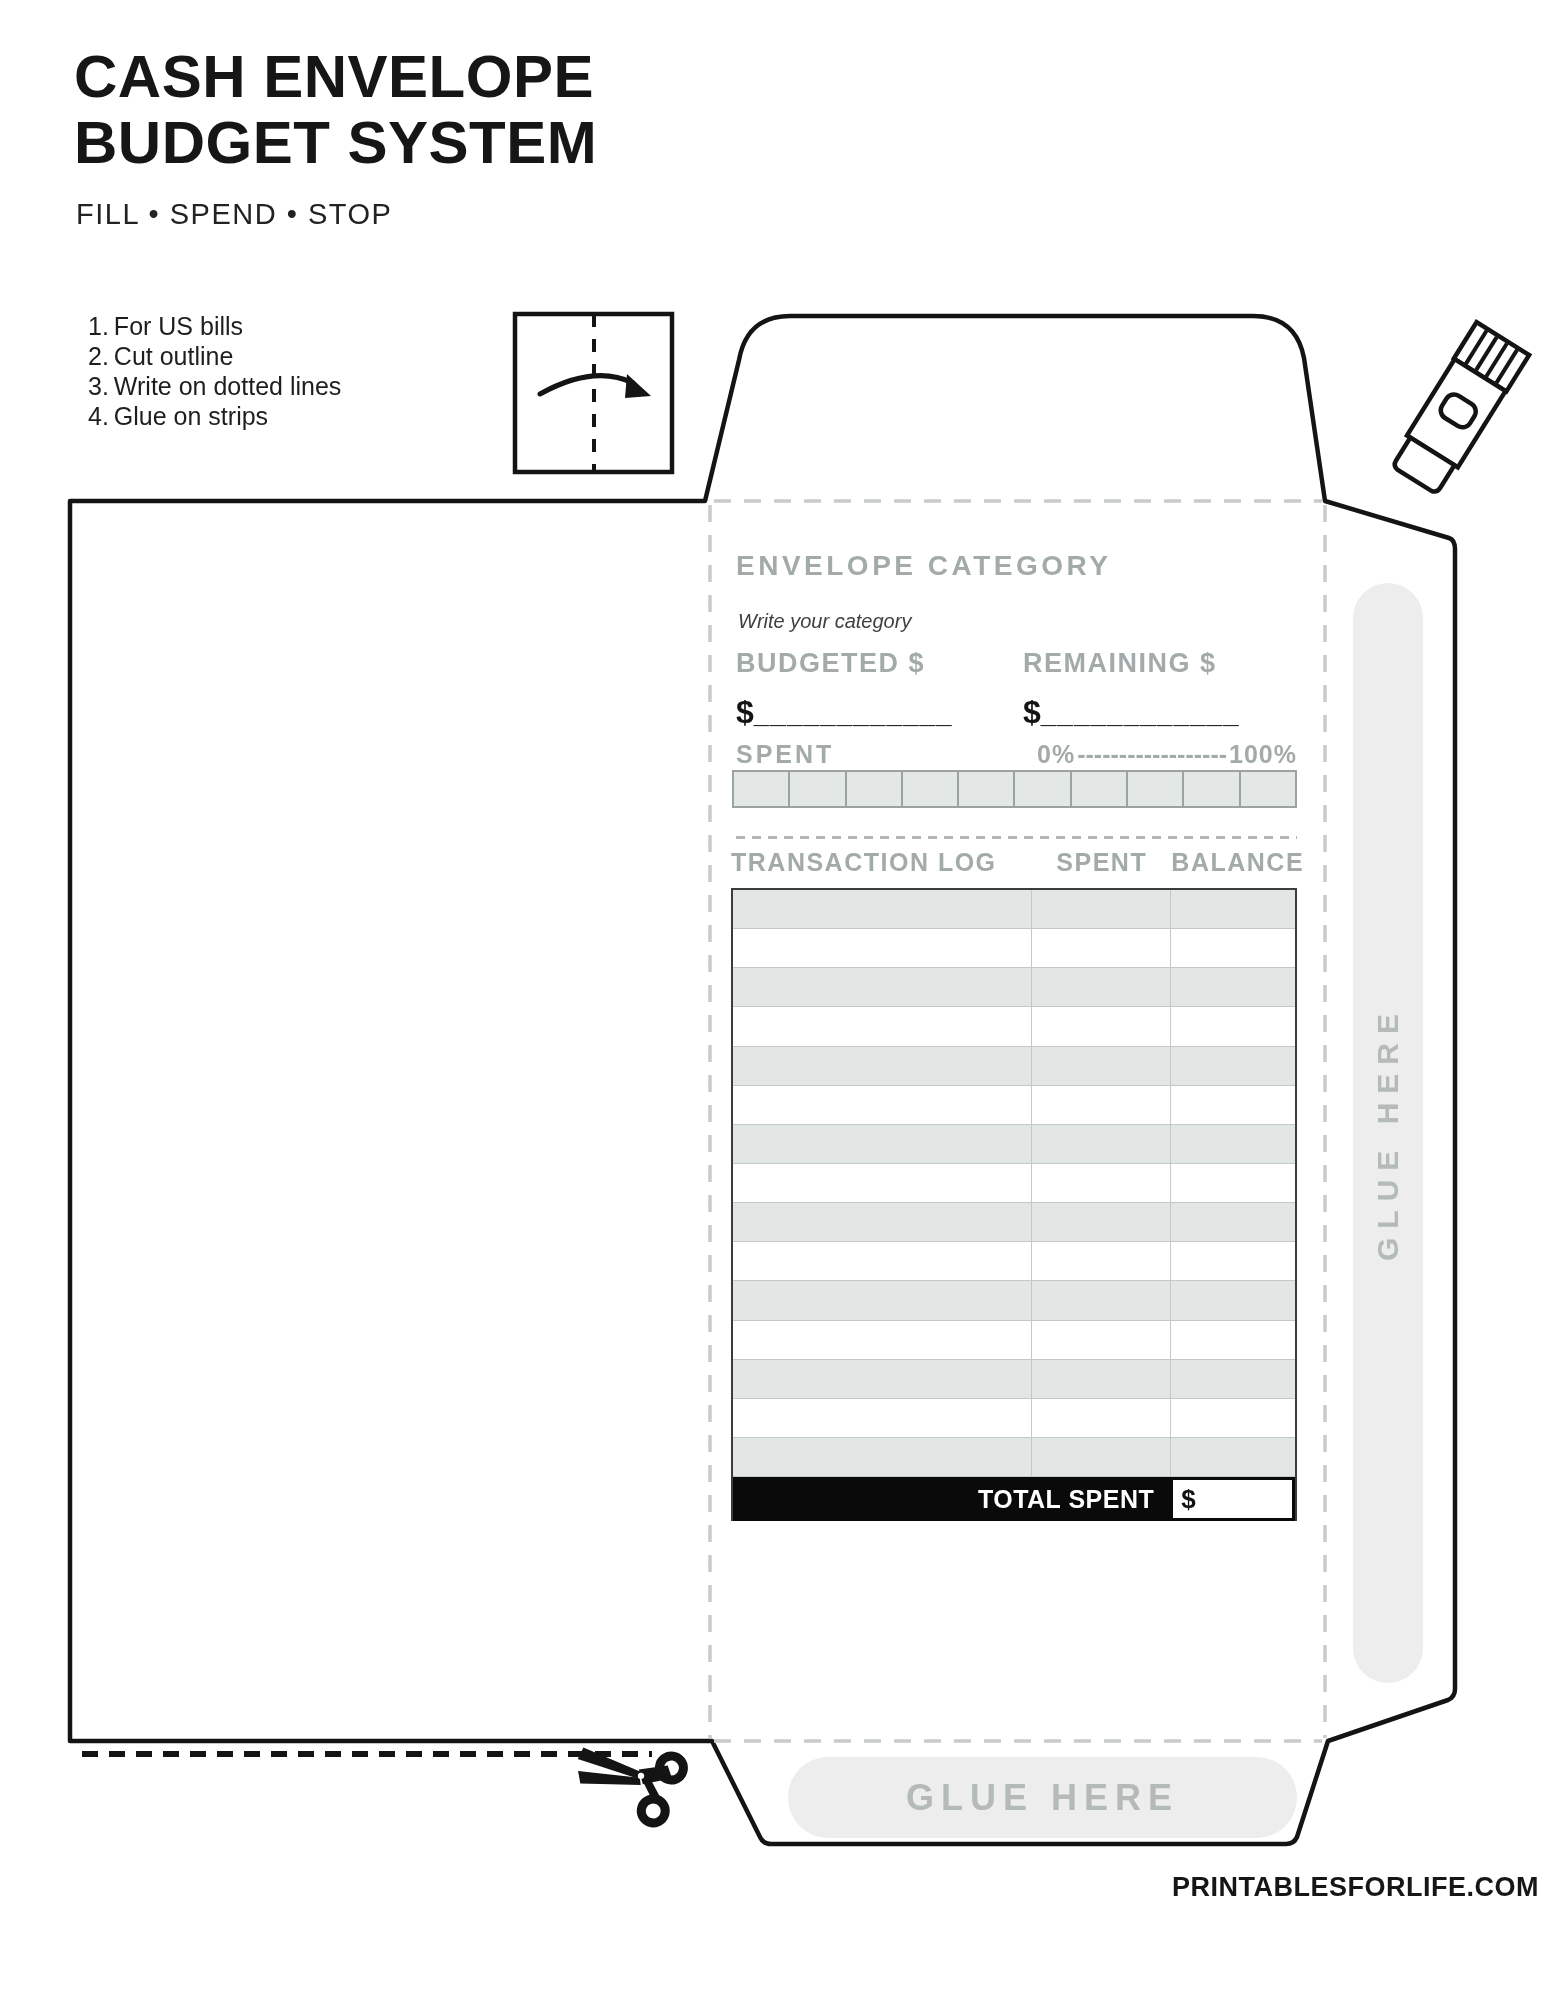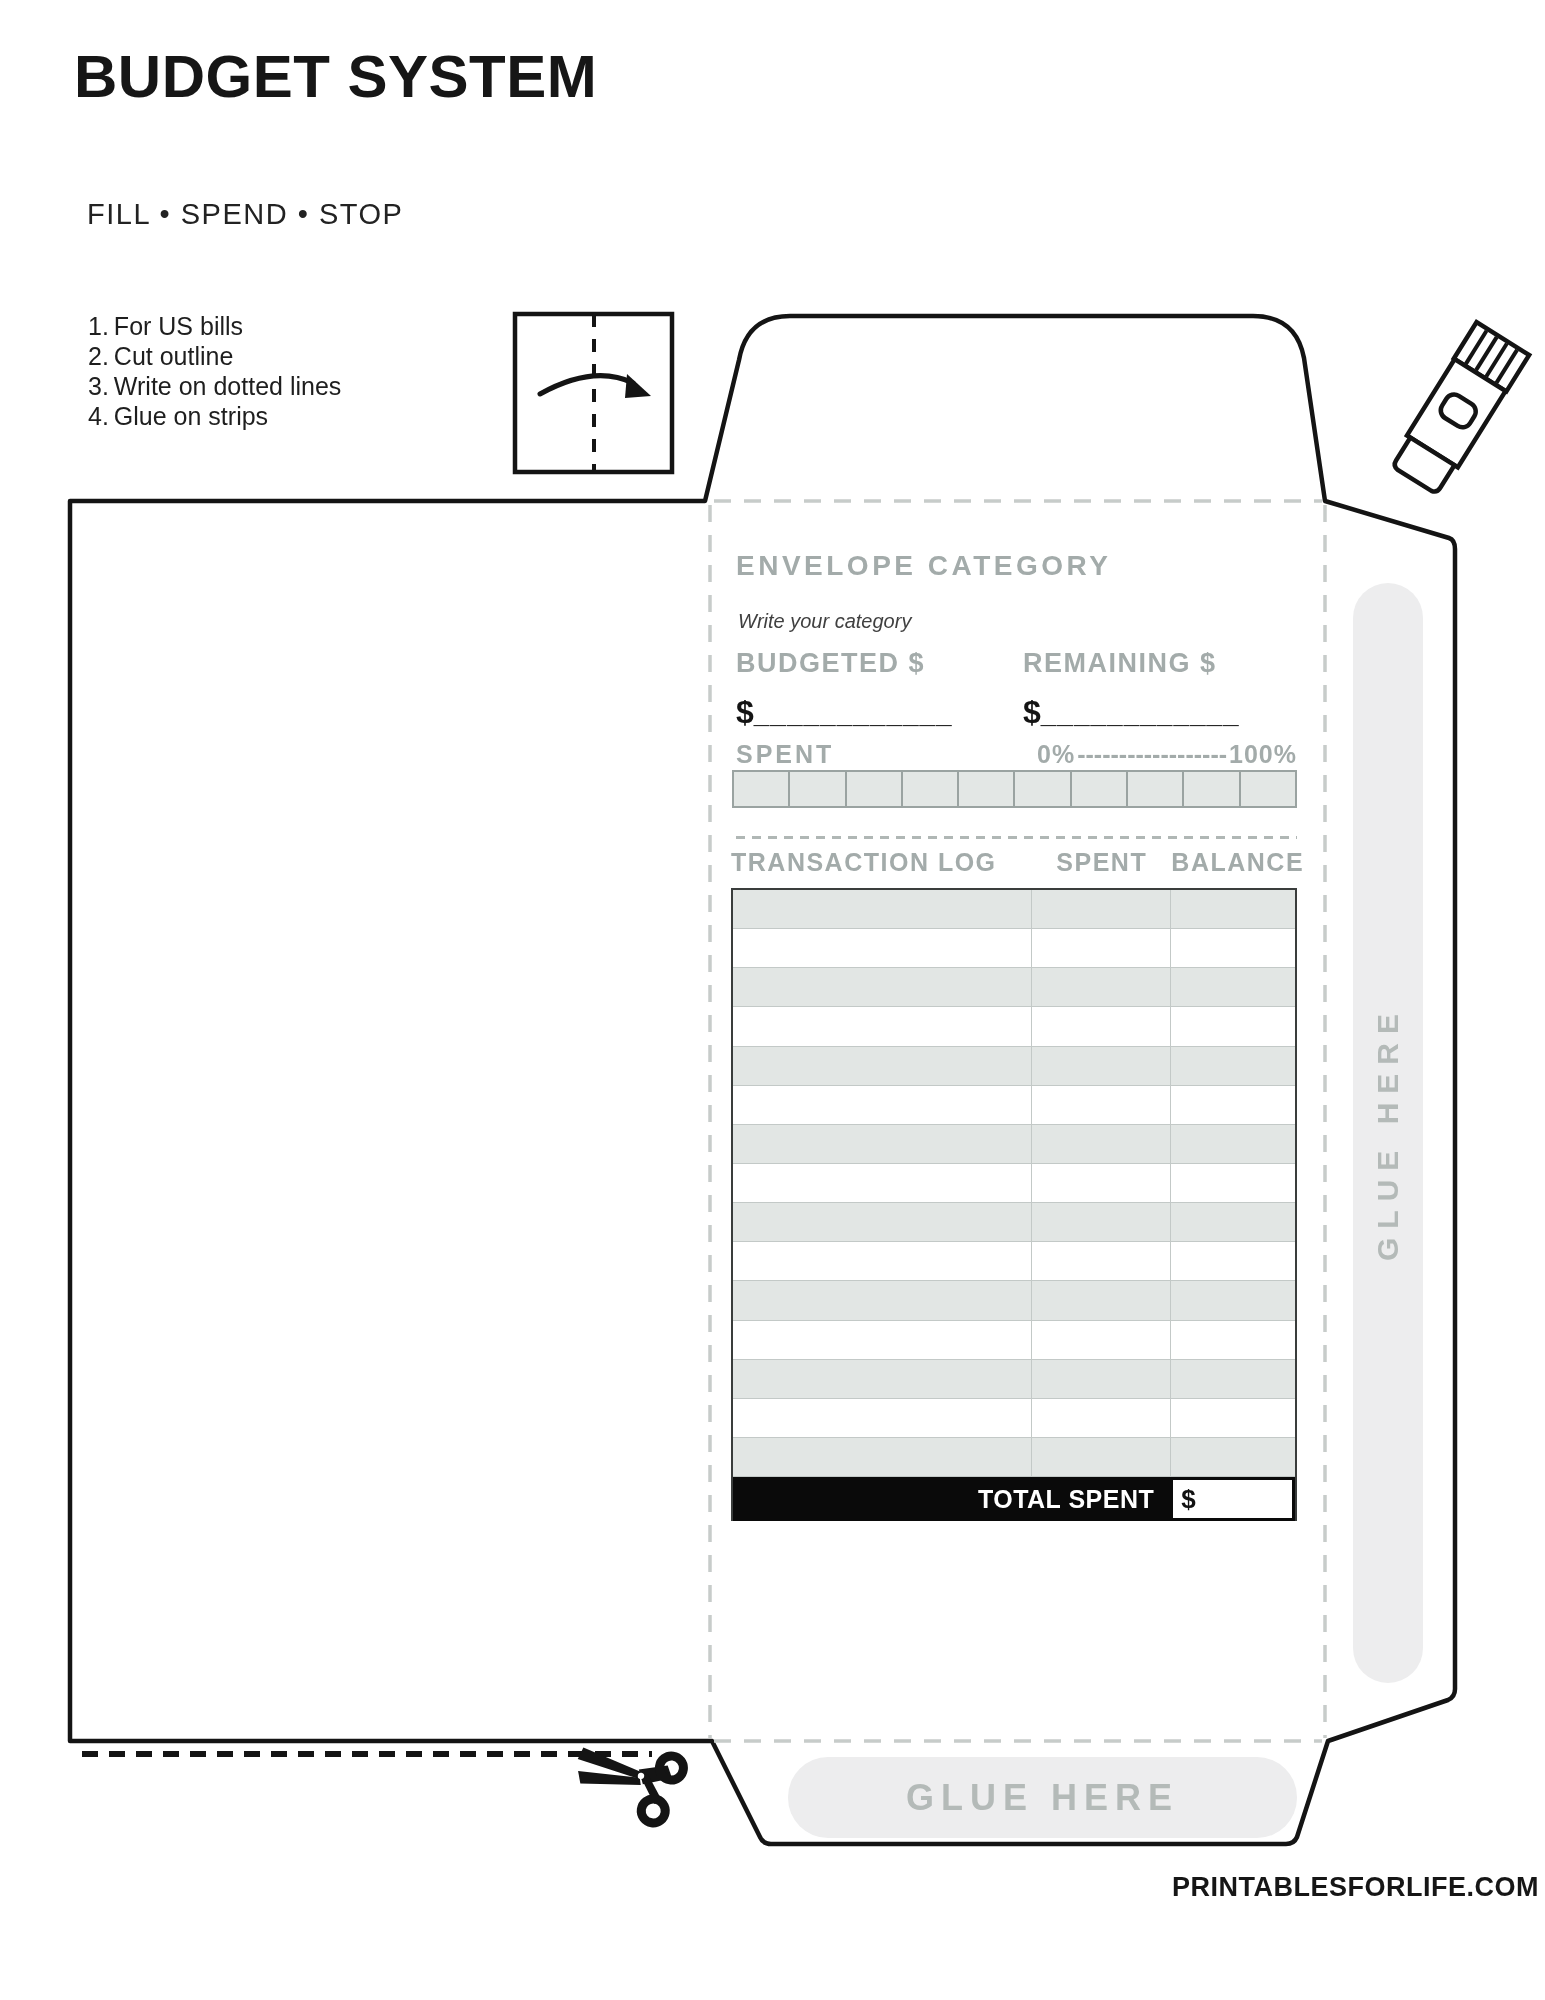--- a/index.html
+++ b/index.html
@@ -3,21 +3,21 @@
 <meta charset="utf-8">
 <style>
   html,body{margin:0;padding:0;background:#ffffff;}
   body{font-family:"Liberation Sans", sans-serif; -webkit-font-smoothing:antialiased;}
   #sheet{position:relative;width:1545px;height:2000px;background:#ffffff;overflow:hidden;}
   .abs{position:absolute;}
 
   
   .title{left:74px;top:44px;font-size:60px;line-height:66px;font-weight:800;
          color:#161616;letter-spacing:.5px;}
-  .tagline{left:76px;top:198px;font-size:29px;font-weight:500;color:#222;letter-spacing:1.5px;margin-left:11px;}
+  .tagline{left:76px;top:198px;font-size:29px;font-weight:500;color:#222;letter-spacing:1.5px;}
 
   
   .instructions{left:88px;top:311px;font-size:25px;color:#1e1e1e;}
   .instructions .line{display:flex;gap:5px;height:30px;align-items:center;}
 
   
   #linework{left:0;top:0;}
 
   
   .pill{background:#ededee;border-radius:40px;display:flex;align-items:center;justify-content:center;}
@@ -121,20 +121,21 @@
 
     <g>
       <rect x="515" y="314" width="157" height="158" fill="#ffffff" stroke="#141414" stroke-width="4.5"></rect>
       <line x1="594" y1="314" x2="594" y2="472" stroke="#141414" stroke-width="4" stroke-dasharray="13 12"></line>
       <path d="M 540,394 Q 594,364 633,383" fill="none" stroke="#141414" stroke-width="5" stroke-linecap="round"></path>
       <polygon points="651,396 627,374 625,398" fill="#141414"></polygon>
     </g>
   </svg>
 
   <div class="abs title">
+    <div>CASH ENVELOPE</div>
     <div>BUDGET SYSTEM</div>
   </div>
   <div class="abs tagline">FILL • SPEND • STOP</div>
 
   <div class="abs instructions">
     <div class="line">
       <span>1.</span>
       <span>For US bills</span>
     </div>
     <div class="line">

